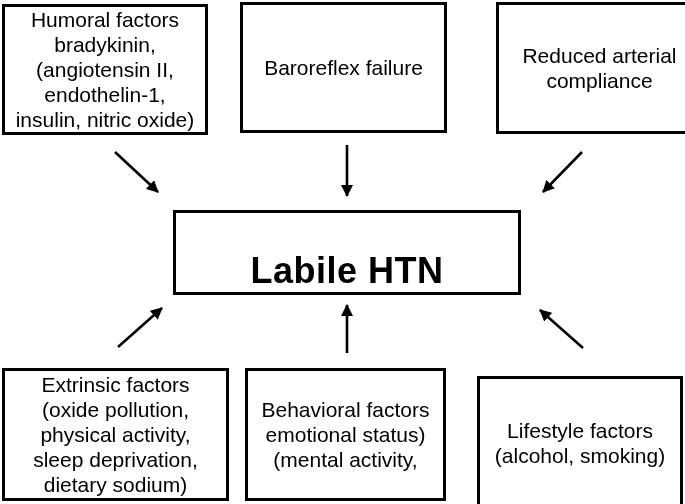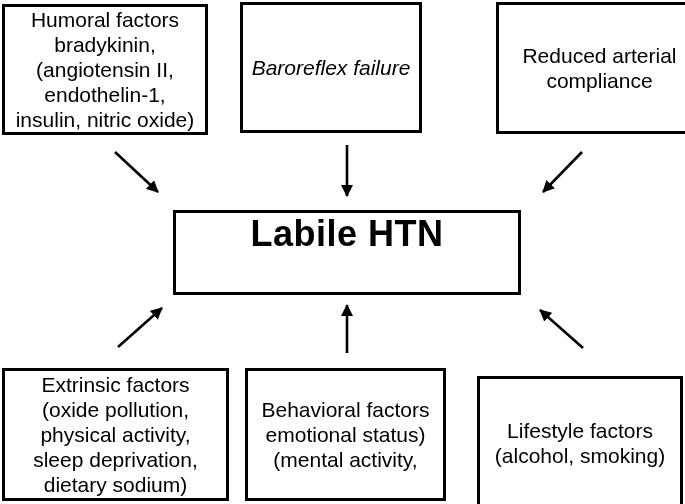--- a/index.html
+++ b/index.html
@@ -31,29 +31,29 @@
   }
   .fbox .line {
     white-space: nowrap;
   }
   .center-box {
     position: absolute;
     box-sizing: border-box;
     border: 3px solid #000000;
     background: #ffffff;
     display: flex;
-    align-items: flex-start;
+    align-items: flex-end;
     justify-content: center;
     font-size: 36px;
     font-weight: bold;
     letter-spacing: 0.5px;
   }
   
   .pos-humoral    { left: 2px;   top: 4px;   width: 206px; height: 131px; }
-  .pos-baroreflex { left: 240px; top: 2px;   width: 182px; height: 131px; font-style: italic; }
+  .pos-baroreflex { left: 240px; top: 2px;   width: 207px; height: 131px; }
   .pos-reduced    { left: 496px; top: 2px;   width: 207px; height: 132px; }
   .pos-center     { left: 173px; top: 210px; width: 348px; height: 85px;  }
   .pos-extrinsic  { left: 2px;   top: 368px; width: 227px; height: 133px; }
   .pos-behavioral { left: 245px; top: 368px; width: 201px; height: 133px; }
   .pos-lifestyle  { left: 477px; top: 368px; width: 206px; height: 133px; margin-top: 8px; }
   .arrows-layer {
     position: absolute;
     left: 0; top: 0;
     width: 685px;
     height: 504px;

